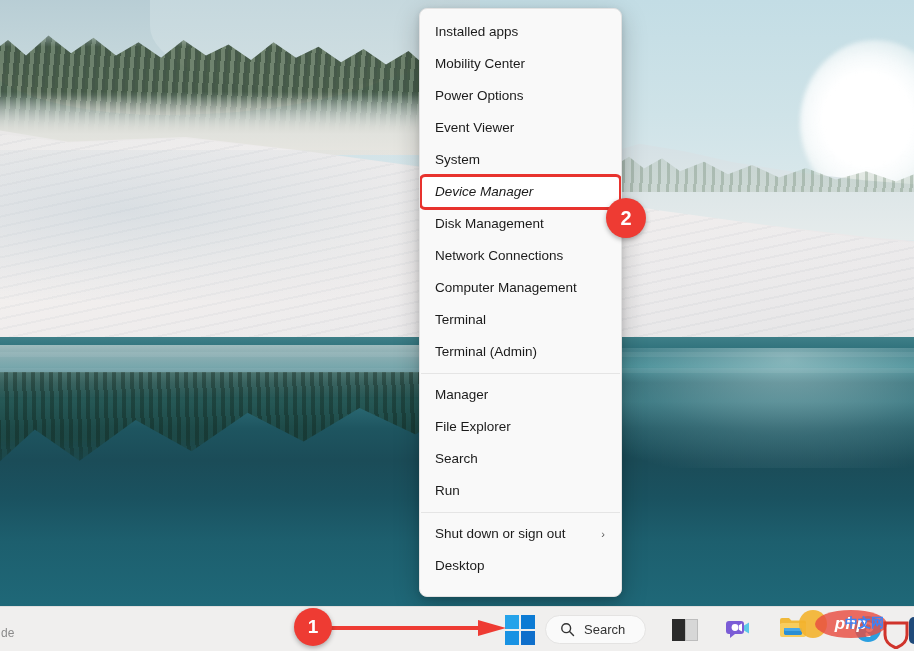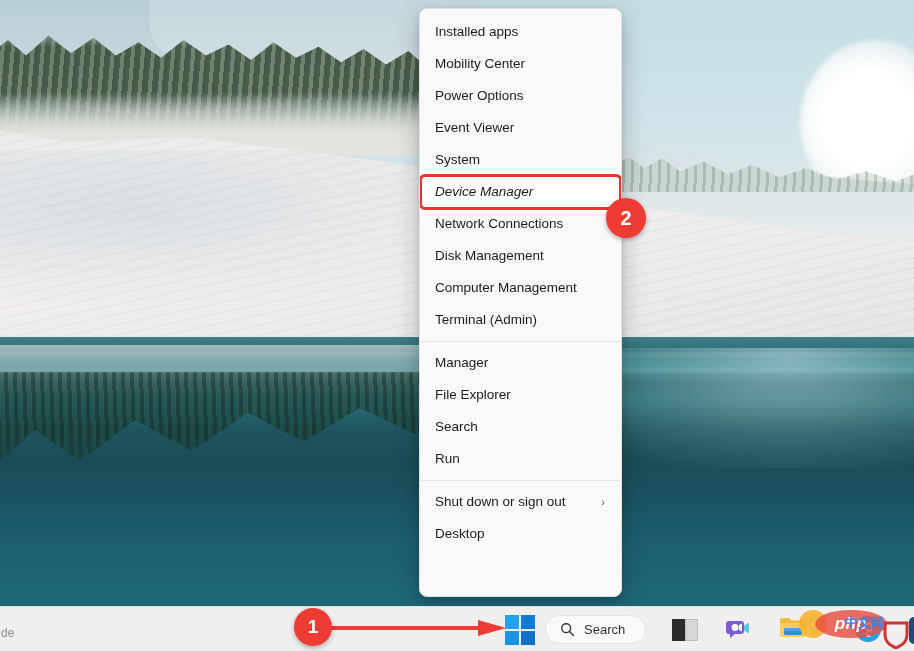--- a/index.html
+++ b/index.html
@@ -358,27 +358,30 @@
     <div class="menu-item">
       <span class="mi-label">System</span>
     </div>
 
     <div class="menu-item mi-highlighted">
       <div id="device-manager-highlight"></div>
       <span class="mi-label">Device Manager</span>
     </div>
 
     <div class="menu-item">
+      <span class="mi-label">Disk Management</span>
+    </div>
+    <div class="menu-item">
       <span class="mi-label">Network Connections</span>
     </div>
     <div class="menu-item">
-      <span class="mi-label">Disk Management</span>
-    </div>
-    <div class="menu-item">
       <span class="mi-label">Computer Management</span>
+    </div>
+    <div class="menu-item">
+      <span class="mi-label">Terminal</span>
     </div>
     <div class="menu-item">
       <span class="mi-label">Terminal (Admin)</span>
     </div>
 
     <div class="menu-sep"></div>
 
     <div class="menu-item">
       <span class="mi-label">Manager</span>
     </div>

